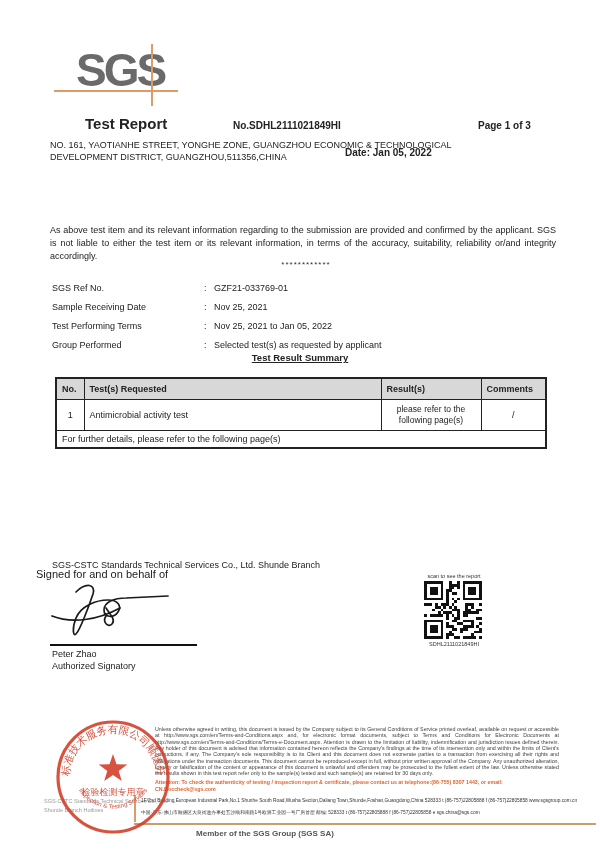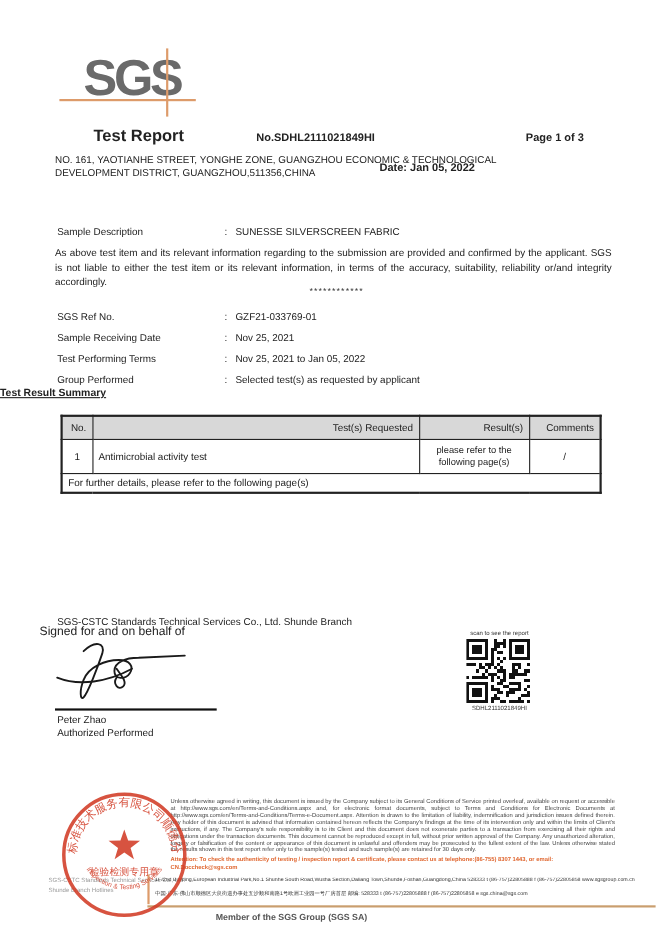--- a/index.html
+++ b/index.html
@@ -31,27 +31,27 @@
   .kv-1{top:302px;}
   .kv-2{top:321px;}
   .kv-3{top:340px;}
 
   .disclaimer{position:absolute;left:50px;top:224px;width:506px;font-size:9px;
               line-height:1.45;text-align:justify;}
   .stars{position:absolute;left:0;top:260px;width:612px;text-align:center;
          font-size:8px;letter-spacing:1px;color:#333;}
 
   
-  .summary-title{position:absolute;left:0;top:352px;width:600px;text-align:left;
+  .summary-title{position:absolute;left:0;top:352px;width:600px;text-align:center;
                  font-size:9.5px;font-weight:bold;text-decoration:underline;}
   .tbl{position:absolute;left:55px;top:377px;width:490px;border-collapse:collapse;
        font-size:9px;table-layout:fixed;}
   .tbl th,.tbl td{border:1px solid #222;padding:2px 5px;}
   .tbl{border:2px solid #222;}
-  .tbl th{background:#d8d8d8;font-weight:normal;text-align:right;height:16px;margin-top:25px;}
+  .tbl th{background:#d8d8d8;font-weight:bold;text-align:left;height:16px;margin-top:25px;}
   .td-center{text-align:center;}
   .td-result{text-align:center;font-size:8.5px;line-height:1.25;}
   .row-data td{height:26px;}
   .row-note td{height:12px;font-size:9px;}
 
   
   .sig-line1{position:absolute;left:36px;top:548px;font-size:11px;margin-top:20px;}
   .sig-line2{position:absolute;left:52px;top:560px;font-size:9px;}
   .sig-img{position:absolute;left:46px;top:578px;}
   .sig-rule{position:absolute;left:50px;top:644px;width:147px;height:2px;background:#111;}
@@ -91,23 +91,20 @@
   <div class="hdr hdr-title">Test Report</div>
   <div class="hdr hdr-no">No.SDHL2111021849HI</div>
   <div class="hdr hdr-date">Date: Jan 05, 2022</div>
   <div class="hdr hdr-page">Page 1 of 3</div>
 
   <div class="applicant">
     <div>NO. 161, YAOTIANHE STREET, YONGHE ZONE, GUANGZHOU ECONOMIC &amp; TECHNOLOGICAL</div>
     <div>DEVELOPMENT DISTRICT, GUANGZHOU,511356,CHINA</div>
   </div>
 
-  <div class="kv kv-sample">
-    <span class="lbl">Sample Description</span><span class="colon">:</span><span>SUNESSE SILVERSCREEN FABRIC</span>
-  </div>
 
   <div class="disclaimer">As above test item and its relevant information regarding to the submission are provided and confirmed by the applicant. SGS is not liable to either the test item or its relevant information, in terms of the accuracy, suitability, reliability or/and integrity accordingly.</div>
   <div class="stars">************</div>
 
   <div class="kv kv-0">
     <span class="lbl">SGS Ref No.</span><span class="colon">:</span><span>GZF21-033769-01</span>
   </div>
   <div class="kv kv-1">
     <span class="lbl">Sample Receiving Date</span><span class="colon">:</span><span>Nov 25, 2021</span>
   </div>
@@ -151,21 +148,21 @@
   <div class="sig-line2">SGS-CSTC Standards Technical Services Co., Ltd. Shunde Branch</div>
   <svg class="sig-img" width="160" height="64" viewBox="0 0 160 64">
     <g fill="none" stroke="#1a1a1a" stroke-width="1.7" stroke-linecap="round">
       <path d="M30 14 C 40 4, 50 6, 47 16 C 43 28, 34 52, 30 56 C 27 59, 26 50, 30 40 C 35 28, 50 22, 62 22 C 72 22, 76 28, 72 34 C 68 40, 58 40, 58 32 C 58 24, 68 20, 80 20 L 122 18"></path>
       <path d="M6 38 C 26 46, 52 42, 74 30"></path>
       <path d="M60 30 C 64 36, 70 42, 66 46 C 62 50, 56 44, 60 38"></path>
     </g>
   </svg>
   <div class="sig-rule"></div>
   <div class="sig-name">Peter Zhao</div>
-  <div class="sig-role">Authorized Performed</div>
+  <div class="sig-role">Authorized Signatory</div>
 
   <div class="qr-cap-top">scan to see the report</div>
   <div class="qr-box">
     <svg id="qr-svg" width="58" height="58" viewBox="0 0 21 21" fill="#111" shape-rendering="crispEdges">
         <rect x="0" y="0" width="1" height="1"></rect>
         <rect x="1" y="0" width="1" height="1"></rect>
         <rect x="2" y="0" width="1" height="1"></rect>
         <rect x="3" y="0" width="1" height="1"></rect>
         <rect x="4" y="0" width="1" height="1"></rect>
         <rect x="5" y="0" width="1" height="1"></rect>

